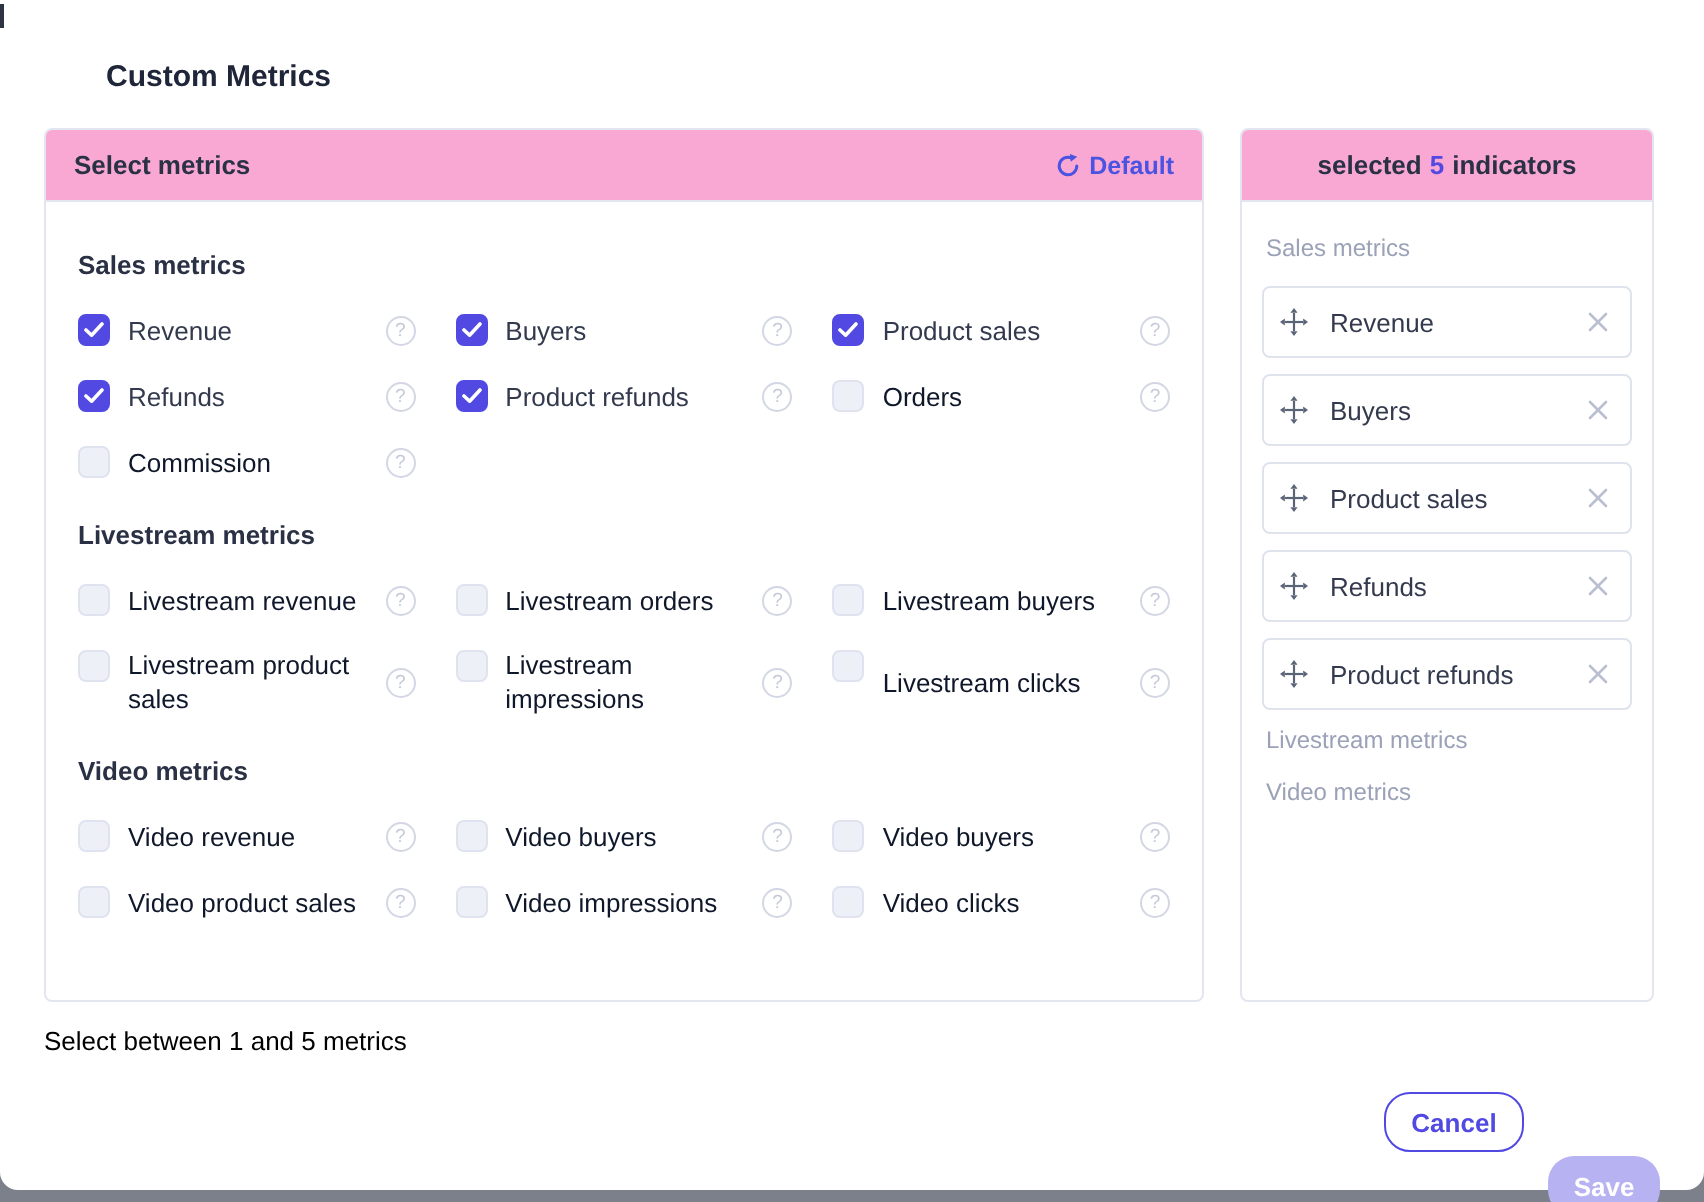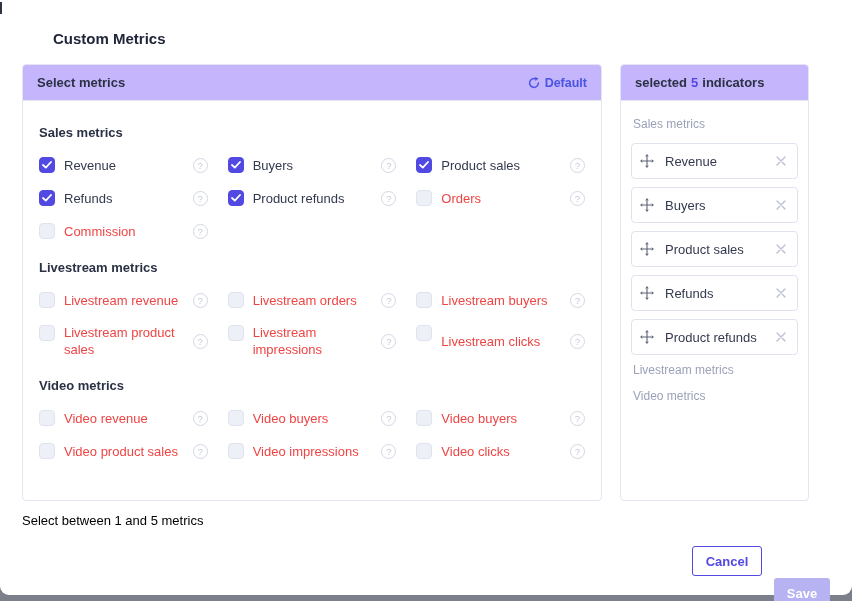--- a/index.html
+++ b/index.html
@@ -22,25 +22,25 @@
   .dialog-title {
     position:absolute; top:30px; left:22px;
     font-size:15px; font-weight:bold; color:#20263a;margin-left:31px;
   }
   .panels { position:absolute; top:64px; left:22px; display:flex; gap:18px; }
   .panel {
     border:1px solid #e3e6f0; border-radius:4px;
     background:#fff; overflow:hidden;
   }
   .panel-left { width:580px; height:437px; }
-  .panel-right { width:189px; height:437px; }
+  .panel-right { width:207px; height:437px; }
   .panel-head {
-    height:36px; background:#c4b5fd; border-bottom:1px solid #e3e6f0;
+    height:36px; background:#f9a8d4; border-bottom:1px solid #e3e6f0;
     display:flex; align-items:center; padding:0 14px;
-    font-size:13px; font-weight:bold; color:#2a3144;
+    font-size:13px; font-weight:bold; color:#2a3144;justify-content:center;
   }
   .panel-head .spacer { flex:1; }
   .default-btn {
     display:flex; align-items:center; gap:5px;
     background:none; border:none; cursor:pointer;
     font-family:inherit; font-size:12.5px; font-weight:bold; color:#4a54e1;
   }
   .panel-body { padding:16px 16px 0 16px; }
   .section { margin-bottom:6px; }
   .section-title {
@@ -56,21 +56,21 @@
     width:16px; height:16px; border-radius:4px; flex:0 0 16px;
     border:1px solid #c9cede; background:#fff;
     display:flex; align-items:center; justify-content:center;
     align-self:flex-start; margin-top:1px; cursor:pointer;
   }
   .metric.checked .cb { background:#5149e2; border-color:#5149e2; }
   .metric.disabled .cb { background:#eef0f7; border-color:#dfe3f0; cursor:default; }
   .cb svg { display:none; }
   .metric.checked .cb svg { display:block; }
   .metric-label { font-size:13px; color:#333a4e; line-height:17px; flex:1; }
-  .metric.disabled .metric-label { color:#ef4444; }
+  .metric.disabled .metric-label { color:#0f172a; }
   .qmark {
     width:15px; height:15px; flex:0 0 15px; border-radius:50%;
     border:1px solid #d3d7e4; color:#c4c9d8;
     font-size:9.5px; line-height:13px; text-align:center;
     align-self:center; cursor:default;
   }
   
   .rp-head { gap:4px; font-size:13px; }
   .rp-count { color:#5149e2; }
   .rp-body { padding:12px 10px 0 10px; }
@@ -86,21 +86,21 @@
   
   .hint {
     position:absolute; top:513px; left:22px;
     font-size:13px; color:#000000;
   }
   .btn-row {
     position:absolute; top:546px; right:22px;
     display:flex; gap:12px;
   }
   .btn {
-    height:30px; border-radius:3px; font-family:inherit;
+    height:30px; border-radius:13px; font-family:inherit;
     font-size:13px; font-weight:bold; cursor:pointer;
     display:flex; align-items:center; justify-content:center;
   }
   .btn-cancel {
     width:70px; background:#fff; border:1px solid #5149e2; color:#5149e2;
   }
   .btn-save {
     width:56px; background:#b7b2f1; border:none; color:#ffffff; cursor:default;margin-top:32px;
   }
 </style>

